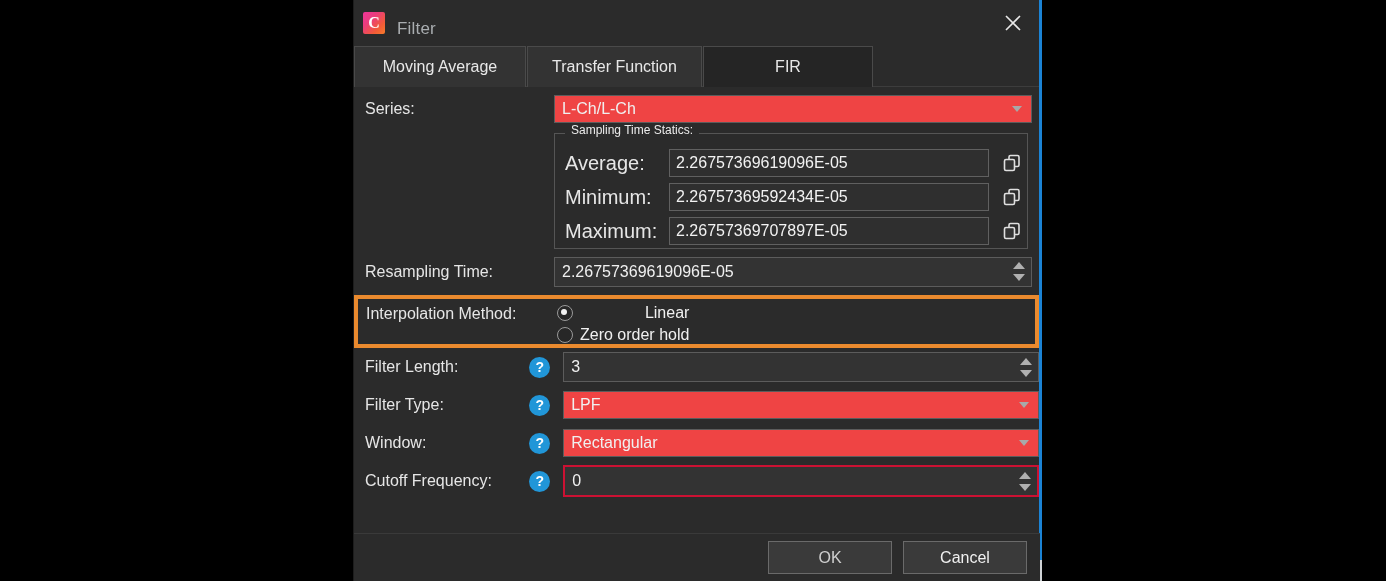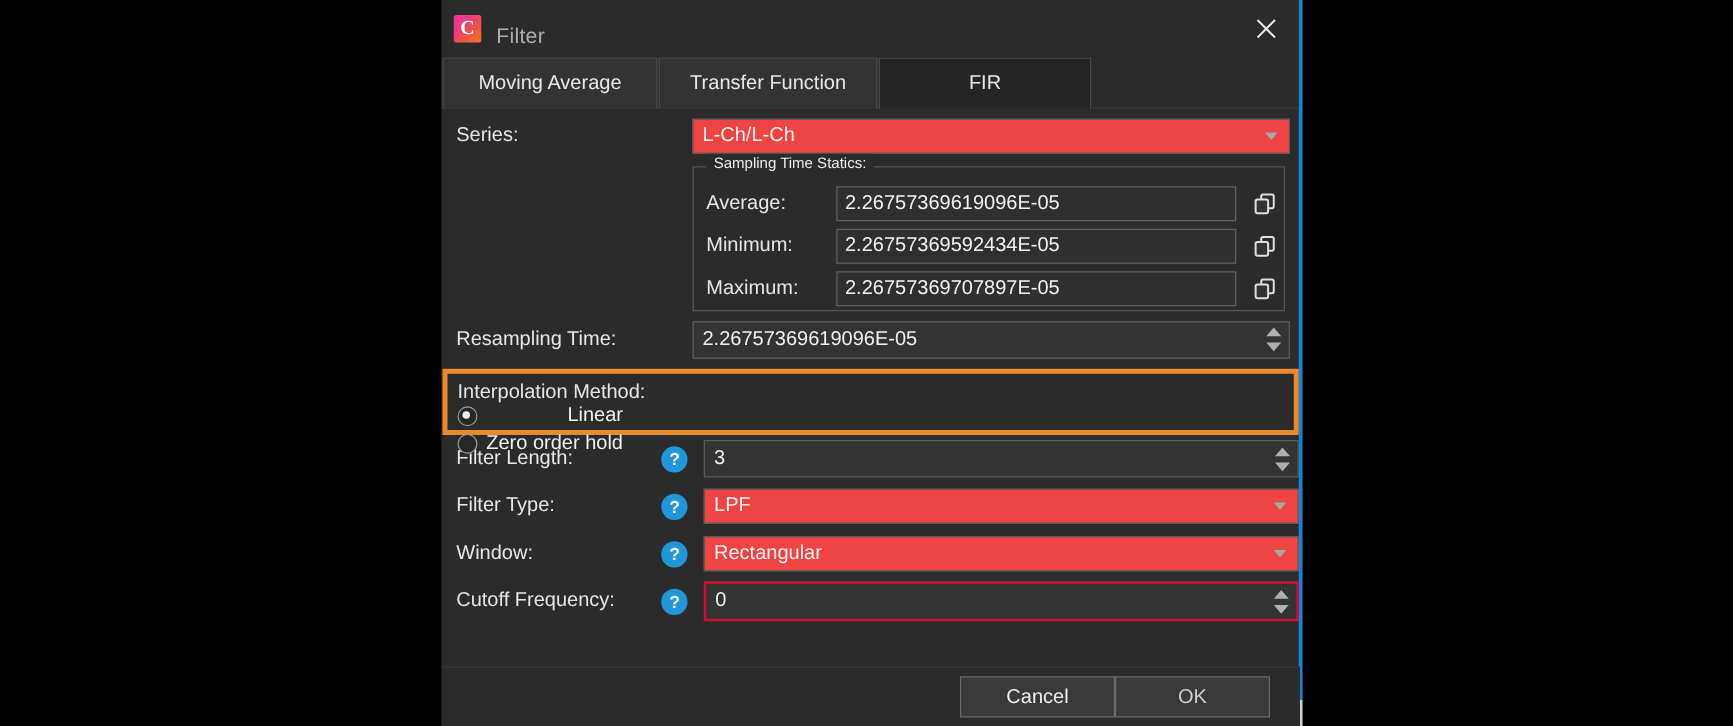--- a/index.html
+++ b/index.html
@@ -200,21 +200,21 @@
     white-space: nowrap;
   }
   .stat-row {
     display: flex;
     align-items: center;
     height: 34px;
     padding-left: 10px;
   }
   .stat-lbl {
     width: 104px;
-    font-size: 16px;
+    font-size: 20px;
     color: #e6e6e6;
   }
   .stat-field {
     box-sizing: border-box;
     width: 320px;
     height: 28px;
     background: #2f2f2f;
     border: 1px solid #606060;
     display: flex;
     align-items: center;
@@ -279,21 +279,20 @@
     height: 53px;
     border: 4px solid #ea8a2e;
     background: #2b2b2b;
     box-sizing: border-box;
     display: flex;
     align-items: flex-start;
     padding-left: 8px;
     padding-top: 4px;
     margin-left: 0;
     margin-right: 0;
-    flex-direction: column;
   }
   #interp-label {
     width: 191px;
     font-size: 16px;
     color: #e6e6e6;
     padding-top: 2px;
     flex: none;
   }
   #radio-group { display: flex; flex-direction: column; gap: 2px; }
   .radio-opt {
@@ -523,18 +522,18 @@
           <span class="spin-btns">
             <span class="up"></span>
             <span class="down"></span>
           </span>
         </div>
       </div>
 
     </div>
 
     <div id="btnbar">
+      <div class="btn" id="ok-btn">OK</div>
       <div class="btn" id="cancel-btn">Cancel</div>
-      <div class="btn" id="ok-btn">OK</div>
     </div>
 
   </div>
 </div>
 
 </body></html>

